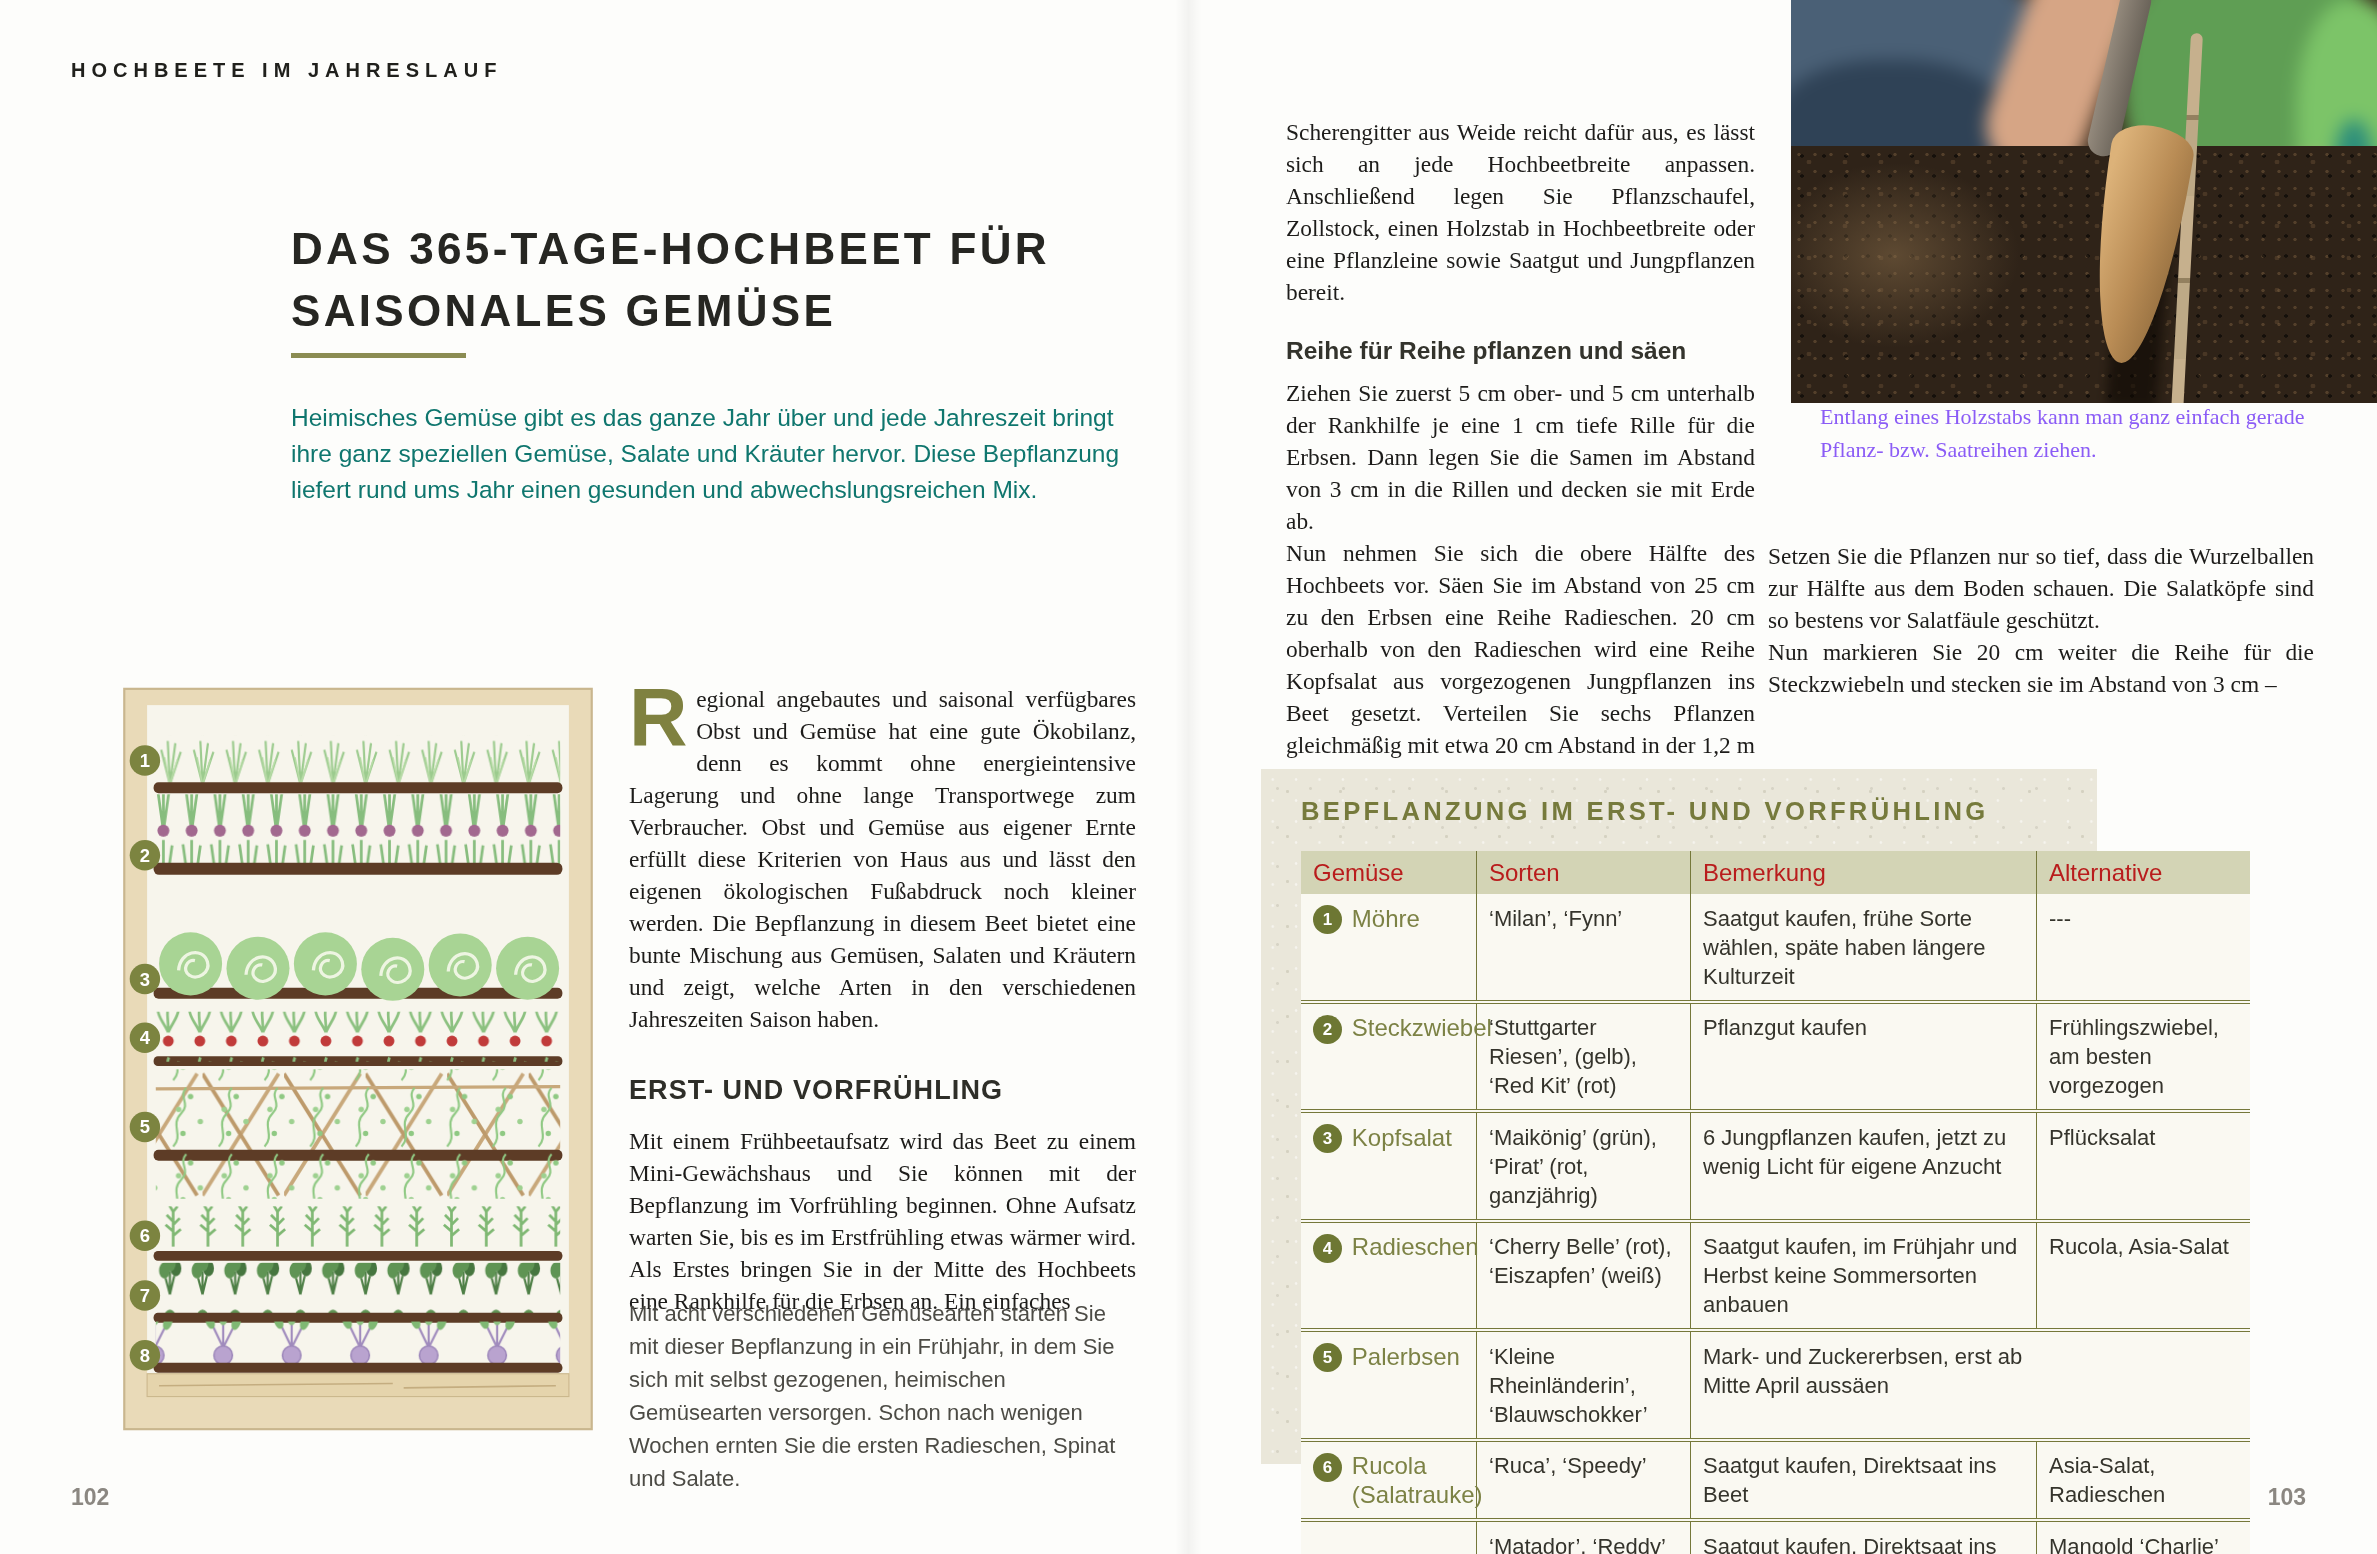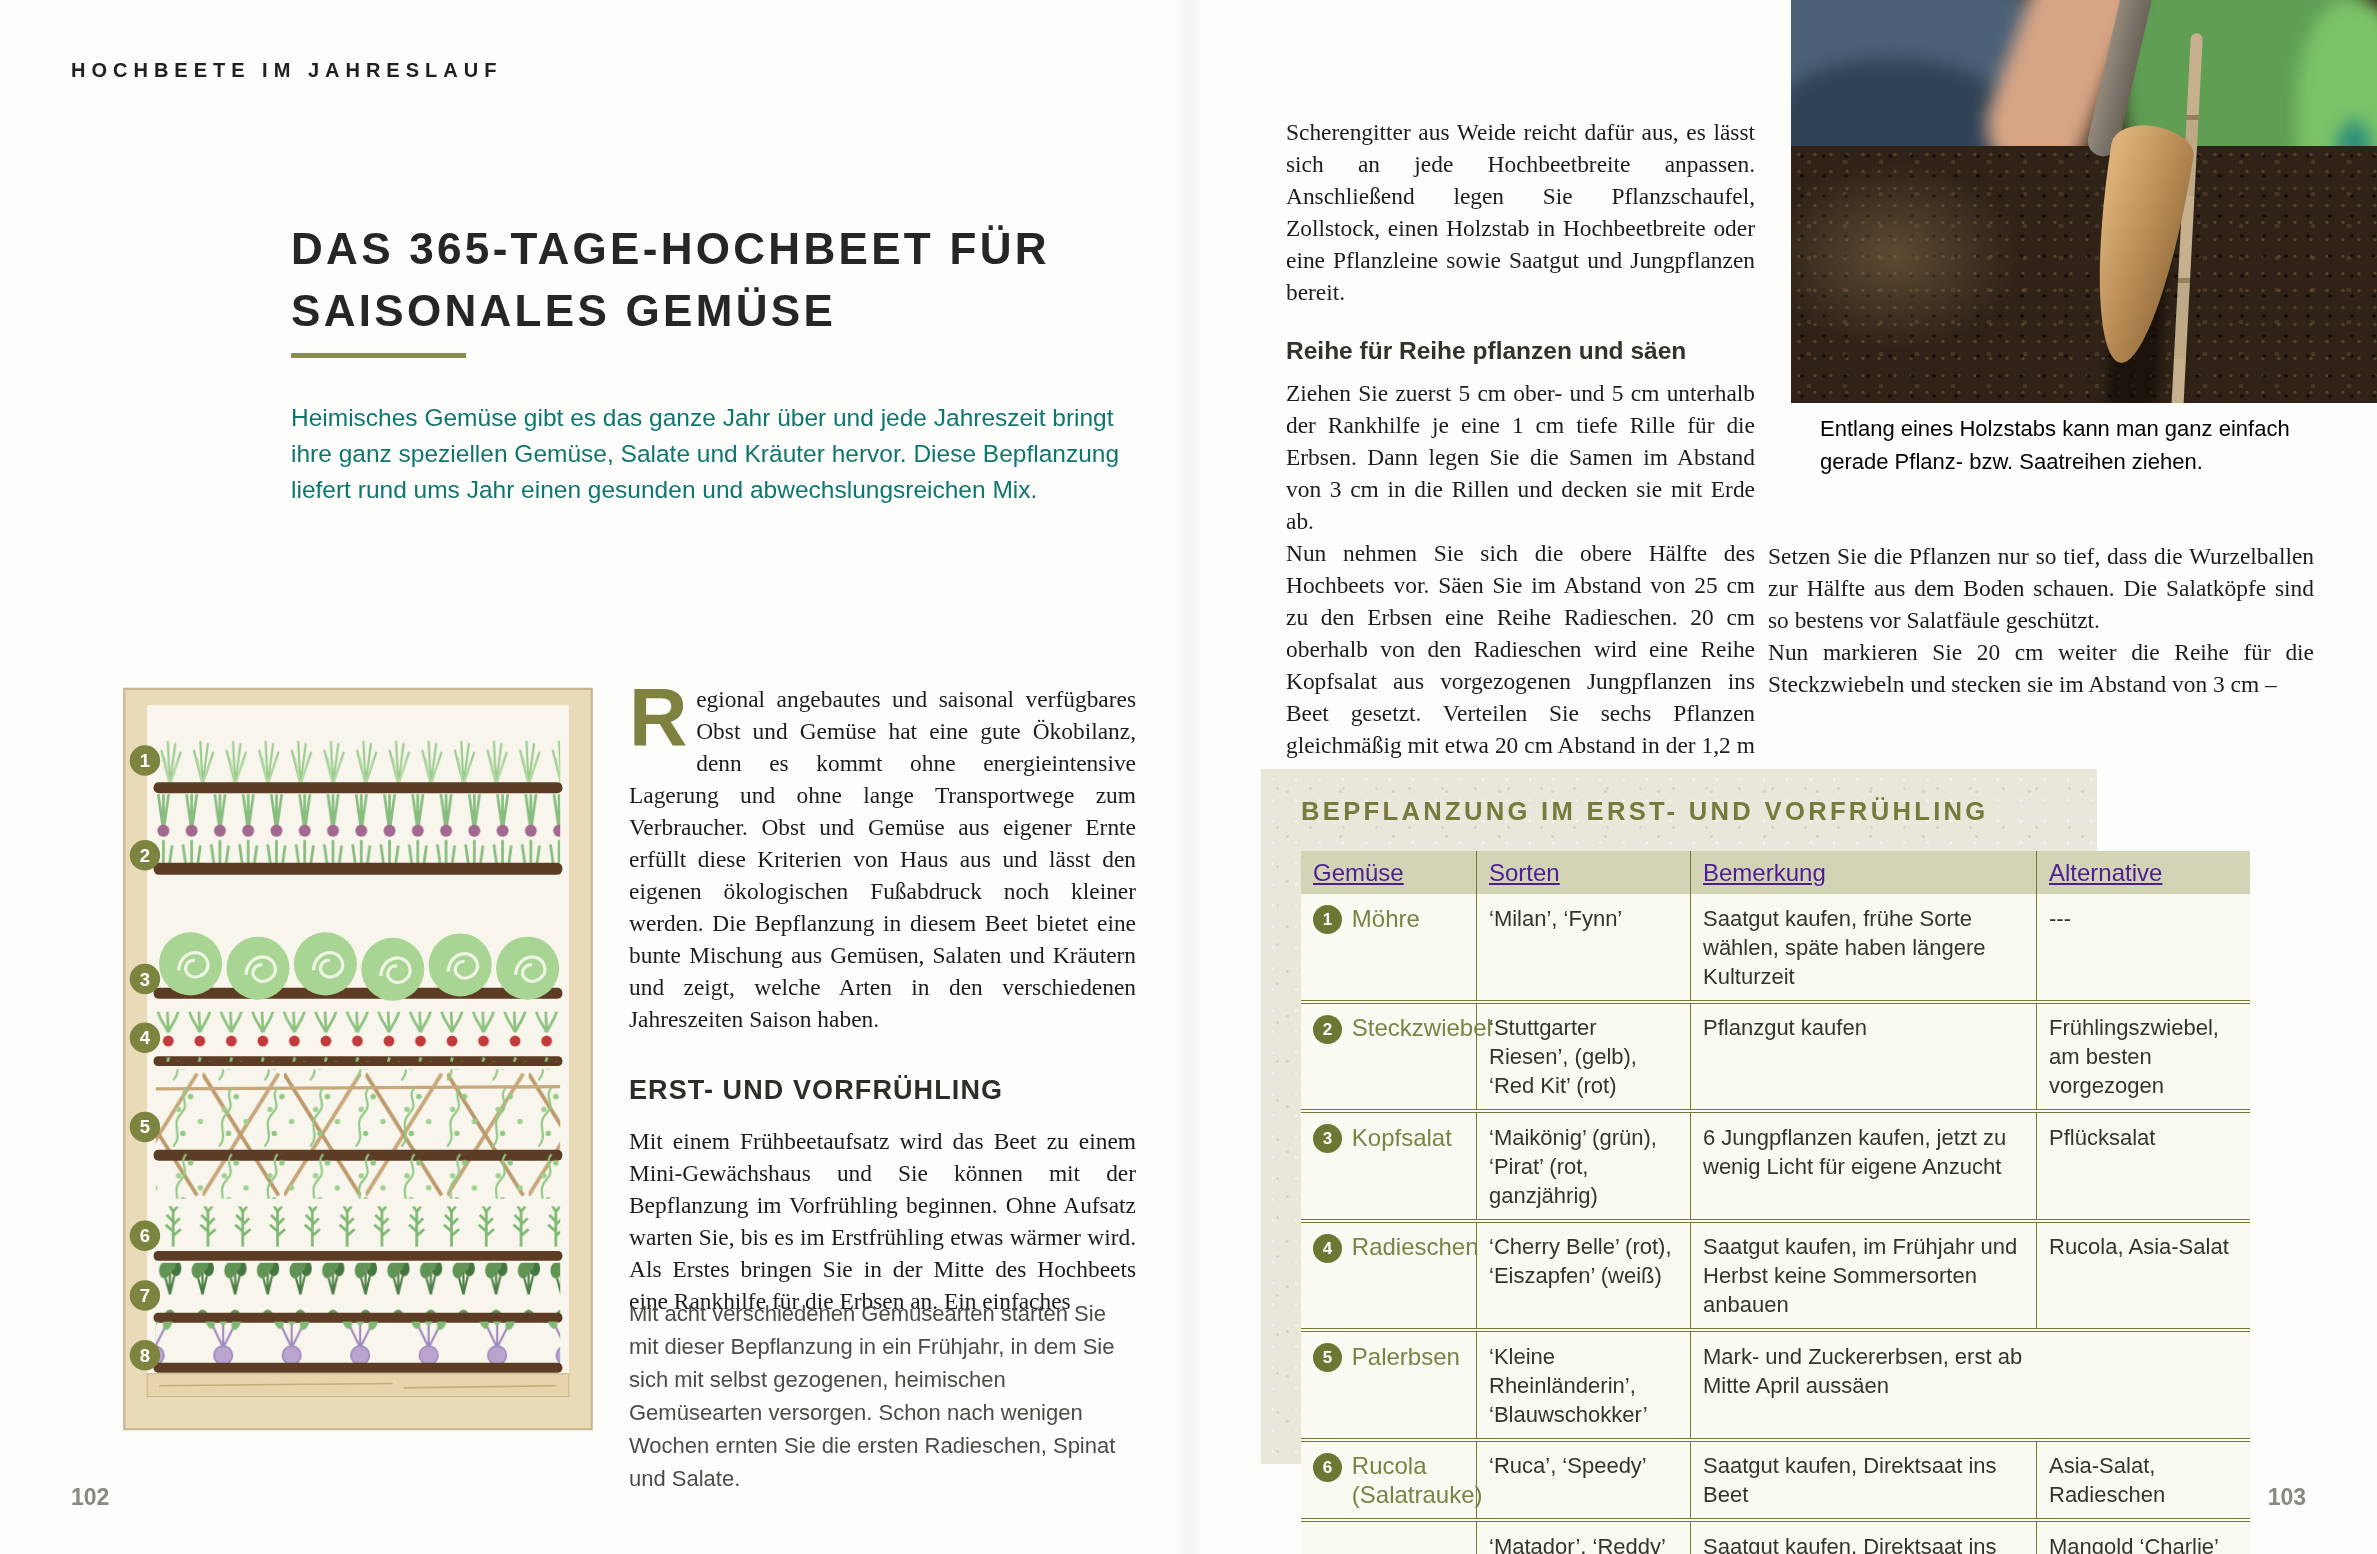--- a/index.html
+++ b/index.html
@@ -26,22 +26,22 @@
   .dropcap{float:left; font-family:"Liberation Sans", sans-serif; font-weight:700;
     font-size:81px; line-height:64px; color:#7f8140; padding-right:8.7px; padding-top:2.2px;}
   .subhead-caps{font-family:"Liberation Sans", sans-serif; font-size:27px; font-weight:700;
     letter-spacing:1.1px; color:#2e2e28; margin:39px 0 18.5px 0; text-align:left;}
   .illu-caption{position:absolute; left:629px; top:1297px; width:507px;
     font-size:22px; line-height:33px; color:#4c4b45;}
 
   .col-r1{position:absolute; left:1286px; top:116px; width:469px;}
   .subhead-sans{font-family:"Liberation Sans", sans-serif; font-size:24.5px; font-weight:700;
     color:#33332c; margin:27px 0 9.8px 0; text-align:left;}
-  .photo-caption{position:absolute; left:1820px; top:412px; width:518px;
-    font-size:22px; line-height:33px; color:#000000;}
+  .photo-caption{position:absolute; left:1820px; top:400px; width:518px;
+    font-size:22px; line-height:33px; color:#8b5cf6;font-family:Liberation Serif, serif;}
   .col-r2{position:absolute; left:1768px; top:540px; width:546px;}
   .para-gap{margin-top:0px;}
 
   .pagenum{position:absolute; bottom:44px; font-size:23px; font-weight:700; color:#8b8781;}
   .pagenum.left{left:71px;} .pagenum.right{right:71px;}
 
   
   .illu{position:absolute; left:121px; top:685px; width:474px; height:748px;}
 
   
@@ -77,22 +77,22 @@
     background-image:
       radial-gradient(rgba(158,152,130,.28) 1.4px, transparent 1.9px),
       radial-gradient(rgba(120,114,94,.16) 1.1px, transparent 1.6px),
       radial-gradient(rgba(255,255,255,.55) 1.1px, transparent 1.6px);
     background-size:53px 45px, 33px 39px, 23.4px 21px;}
   .panel-title{position:absolute; left:40px; top:28px; font-size:25.6px; font-weight:700;
     letter-spacing:3.3px; color:#767a3c;}
   .ptable{position:absolute; left:40px; top:82px; width:949px; background:#faf9f2;}
   .thead,.trow{display:grid; grid-template-columns:176px 214px 346px 213px;}
   .thead{background:#d3d4b5;}
-  .thead > div{font-size:24px; font-weight:500; color:#4c1d95; padding:7.6px 12px;
-    display:flex; align-items:center; border-right:1.6px solid #75783a;text-decoration:underline;}
+  .thead > div{font-size:24px; font-weight:500; color:#b91c1c; padding:7.6px 12px;
+    display:flex; align-items:center; border-right:1.6px solid #75783a;}
   .thead > div:last-child{border-right:none;}
   .trow + .trow{border-top:4.9px double #75783a;}
   .trow > div{font-size:22px; line-height:29px; color:#35342c; padding:9.8px 12px 8.7px 12px;
     border-right:1.6px solid #75783a;}
   .trow > div:last-child{border-right:none;}
   .trow:nth-of-type(2){min-height:61px;} .trow:nth-of-type(3){min-height:76px;}
   .trow:nth-of-type(4){min-height:55px;} .trow:nth-of-type(5){min-height:77px;}
   .trow:nth-of-type(6){min-height:81px;} .trow:nth-of-type(7){min-height:57px;}
   .trow:nth-of-type(8){min-height:55px;} .trow:nth-of-type(9){min-height:64px;}
   .tc-gem{display:flex; gap:9.8px; align-items:flex-start;}

